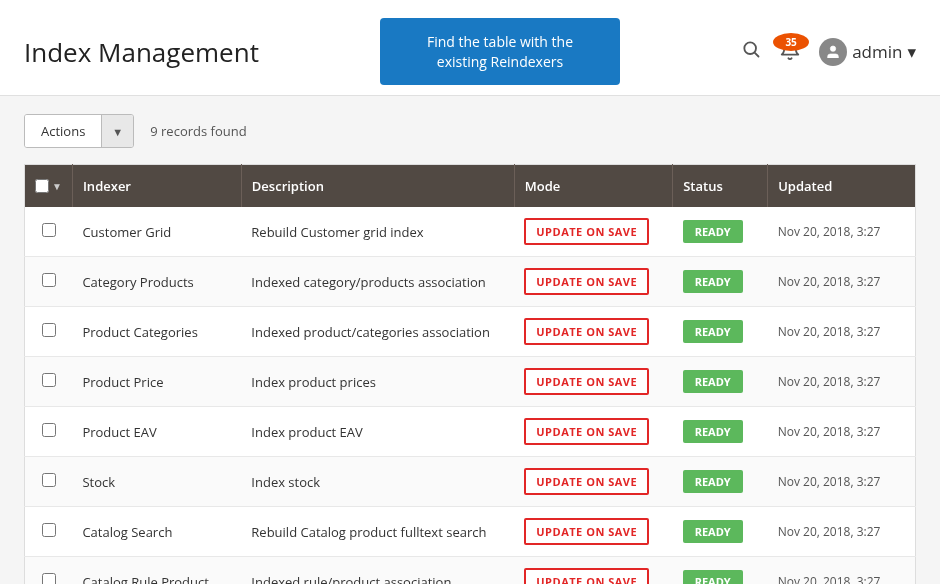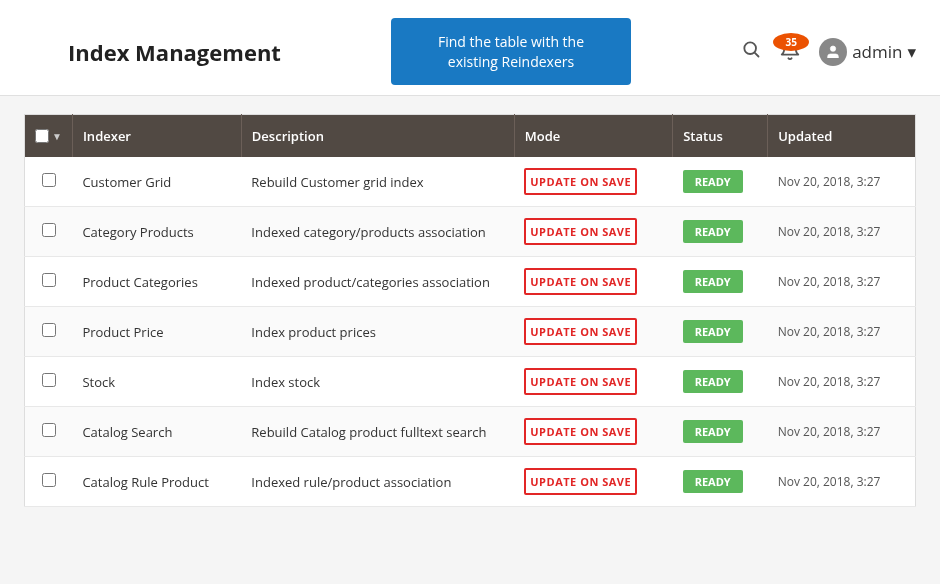--- a/index.html
+++ b/index.html
@@ -13,24 +13,23 @@
     }
     .top-bar {
       display: flex;
       align-items: center;
       justify-content: space-between;
       padding: 18px 24px 10px 24px;
       background: #fff;
       border-bottom: 1px solid #e0e0e0;
     }
     .page-title {
-      font-size: 22px;
-      font-weight: 700;
+      font-size: 26px;
+      font-weight: 400;
       color: #222;
-      margin-left: 44px;
     }
     .tooltip-banner {
       background: #1979c3;
       color: #fff;
       border-radius: 4px;
       padding: 14px 22px;
       font-size: 14px;
       text-align: center;
       max-width: 240px;
       line-height: 1.4;
@@ -160,21 +159,21 @@
     tbody td {
       padding: 11px 10px;
       font-size: 13px;
       color: #333;
       vertical-align: middle;
     }
     .td-checkbox { text-align: center; }
     .td-checkbox input[type=checkbox] { width: 14px; height: 14px; }
     .mode-badge {
       display: inline-block;
-      padding: 4px 4px;
+      padding: 4px 10px;
       border: 2px solid #e22626;
       color: #e22626;
       font-size: 11px;
       font-weight: 700;
       letter-spacing: 0.5px;
       border-radius: 2px;
       background: #fff;
       white-space: nowrap;
     }
     .status-badge {
@@ -230,20 +229,27 @@
         </svg>
       </div>
       <span>admin</span>
       <span>▾</span>
     </div>
   </div>
 </div>
 
 <div class="content-area">
 
+  <div class="toolbar">
+    <div class="actions-select">
+      <span class="actions-label">Actions</span>
+      <span class="actions-arrow">▼</span>
+    </div>
+    <span class="records-count">9 records found</span>
+  </div>
 
   <table>
     <thead>
       <tr>
         <th class="th-checkbox">
           <div class="header-checkbox">
             <input type="checkbox" style="">
             <span class="arrow">▼</span>
           </div>
         </th>
@@ -308,20 +314,34 @@
       </td>
       <td>
         <span class="status-badge">READY</span>
       </td>
       <td class="td-updated">Nov 20, 2018, 3:27</td>
     </tr>
         <tr>
       <td class="td-checkbox">
         <input type="checkbox" style="">
       </td>
+      <td>Product EAV</td>
+      <td>Index product EAV</td>
+      <td>
+        <span class="mode-badge">UPDATE ON SAVE</span>
+      </td>
+      <td>
+        <span class="status-badge">READY</span>
+      </td>
+      <td class="td-updated">Nov 20, 2018, 3:27</td>
+    </tr>
+        <tr>
+      <td class="td-checkbox">
+        <input type="checkbox" style="">
+      </td>
       <td>Stock</td>
       <td>Index stock</td>
       <td>
         <span class="mode-badge">UPDATE ON SAVE</span>
       </td>
       <td>
         <span class="status-badge">READY</span>
       </td>
       <td class="td-updated">Nov 20, 2018, 3:27</td>
     </tr>

